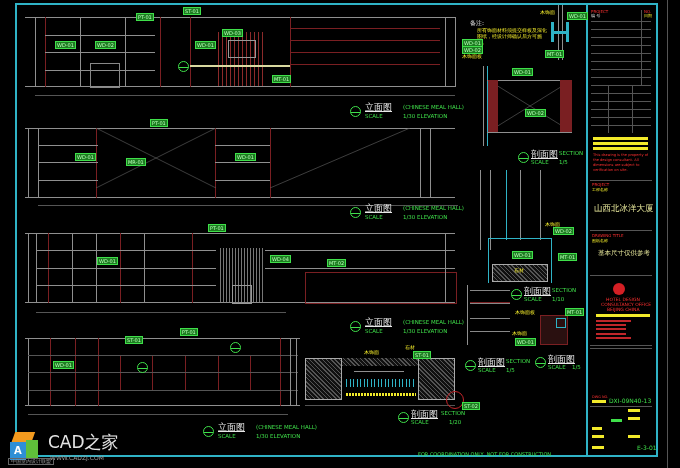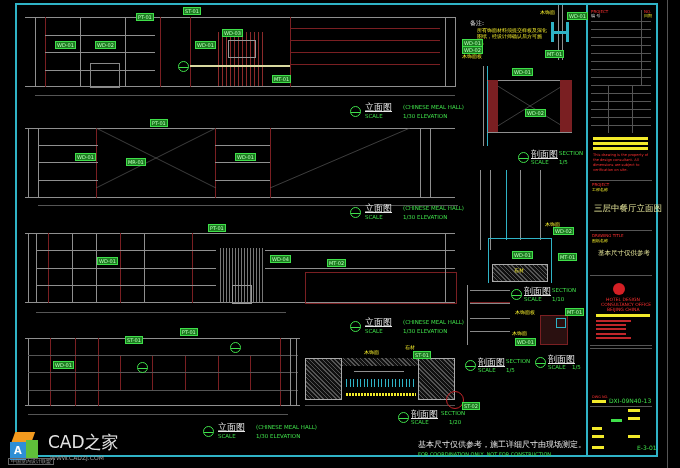--- a/index.html
+++ b/index.html
@@ -287,21 +287,20 @@
     <span class="tag" style="left:462px;top:402px;">ST-02</span>
   </div>
   <div style="position:absolute;left:411px;top:410px;">
     <div class="sym" style="left:-13px;top:2px;"></div>
     <span class="t label-title" style="left:0;top:0;">剖面图</span>
     <span class="t label-sub" style="left:30px;top:1px;">SECTION</span>
     <span class="t label-sub" style="left:0;top:10px;">SCALE</span>
     <span class="t label-sub" style="left:38px;top:10px;">1/20</span>
   </div>
 
-  <span class="t wht" style="left:418px;top:441px;font-size:8px;">基本尺寸仅供参考，施工详细尺寸由现场测定。</span>
   <span class="t grn" style="left:418px;top:452px;font-size:5px;">FOR COORDINATION ONLY ,NOT FOR CONSTRUCTION</span>
 
   <div>
     <span class="t red" style="left:591px;top:10px;font-size:4px;">PROJECT</span>
     <span class="t wht" style="left:591px;top:14px;font-size:4px;">编 号</span>
     <span class="t red" style="left:644px;top:10px;font-size:4px;">NO.</span>
     <span class="t yel" style="left:644px;top:14px;font-size:4px;">日期</span>
     <div class="tb-row" style="top:21px;"></div>
     <div class="tb-row" style="top:29px;"></div>
     <div class="tb-row" style="top:37px;"></div>
@@ -321,21 +320,21 @@
     <div class="line" style="left:632px;top:85px;width:1px;height:48px;background:#555;"></div>
 
     <div class="ybar" style="left:593px;top:137px;width:55px;height:3px;"></div>
     <div class="ybar" style="left:593px;top:142px;width:55px;height:3px;"></div>
     <div class="ybar" style="left:593px;top:147px;width:55px;height:3px;"></div>
     <span class="t red" style="left:593px;top:153px;font-size:3.6px;width:58px;white-space:normal;line-height:5px;">This drawing is the property of the design consultant. All dimensions are subject to verification on site.</span>
     <div class="line" style="left:590px;top:180px;width:62px;height:1px;background:#555;"></div>
 
     <span class="t red" style="left:592px;top:183px;font-size:4px;">PROJECT</span>
     <span class="t yel" style="left:592px;top:188px;font-size:4px;">工程名称</span>
-    <span class="t" style="left:594px;top:204px;font-size:8.5px;color:#e6e69a;">三层中餐厅立面图</span>
+    <span class="t" style="left:594px;top:204px;font-size:8.5px;color:#e6e69a;">山西北冰洋大厦</span>
     <div class="line" style="left:590px;top:230px;width:62px;height:1px;background:#555;"></div>
 
     <span class="t red" style="left:592px;top:234px;font-size:4px;">DRAWING TITLE</span>
     <span class="t yel" style="left:592px;top:239px;font-size:4px;">图纸名称</span>
     <span class="t" style="left:598px;top:250px;font-size:6.5px;color:#e6e69a;">基本尺寸仅供参考</span>
     <div class="line" style="left:590px;top:275px;width:62px;height:1px;background:#555;"></div>
 
     <div style="position:absolute;left:613px;top:283px;width:12px;height:12px;border-radius:50%;background:#d41f24;"></div>
     <span class="t red" style="left:606px;top:298px;font-size:4.5px;">HOTEL DESIGN</span>
     <span class="t red" style="left:601px;top:303px;font-size:4.5px;">CONSULTANCY OFFICE</span>

